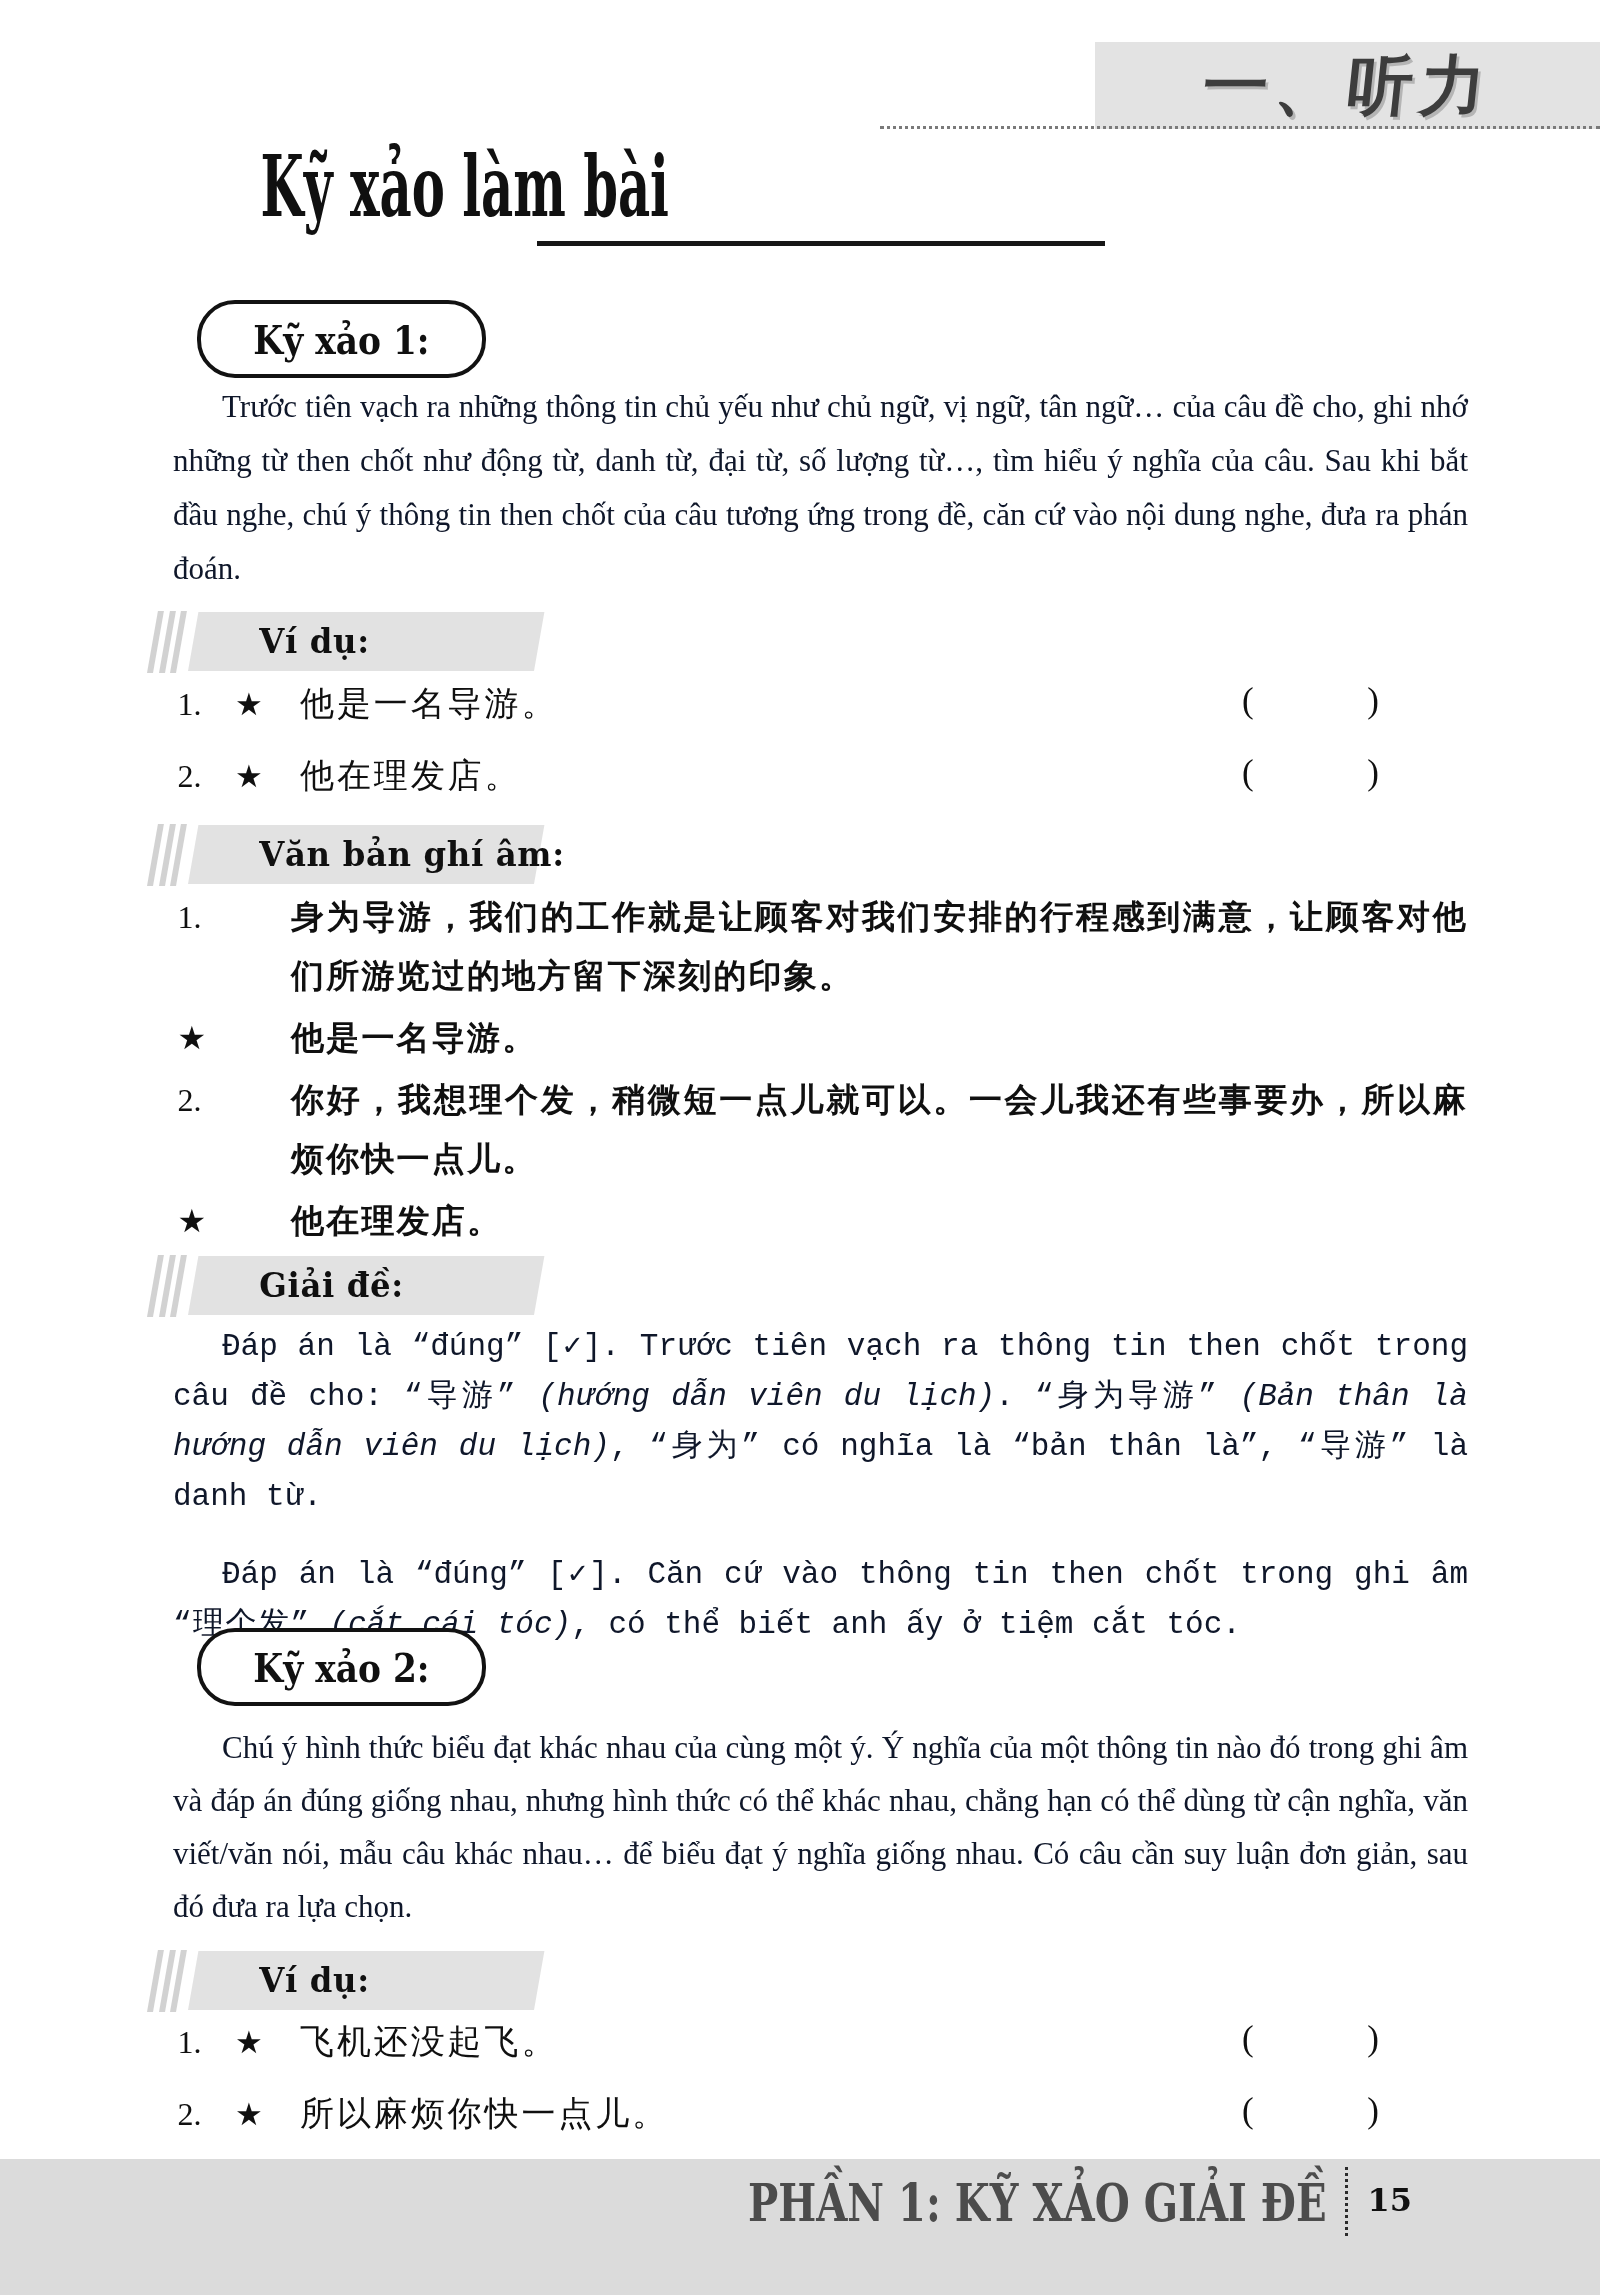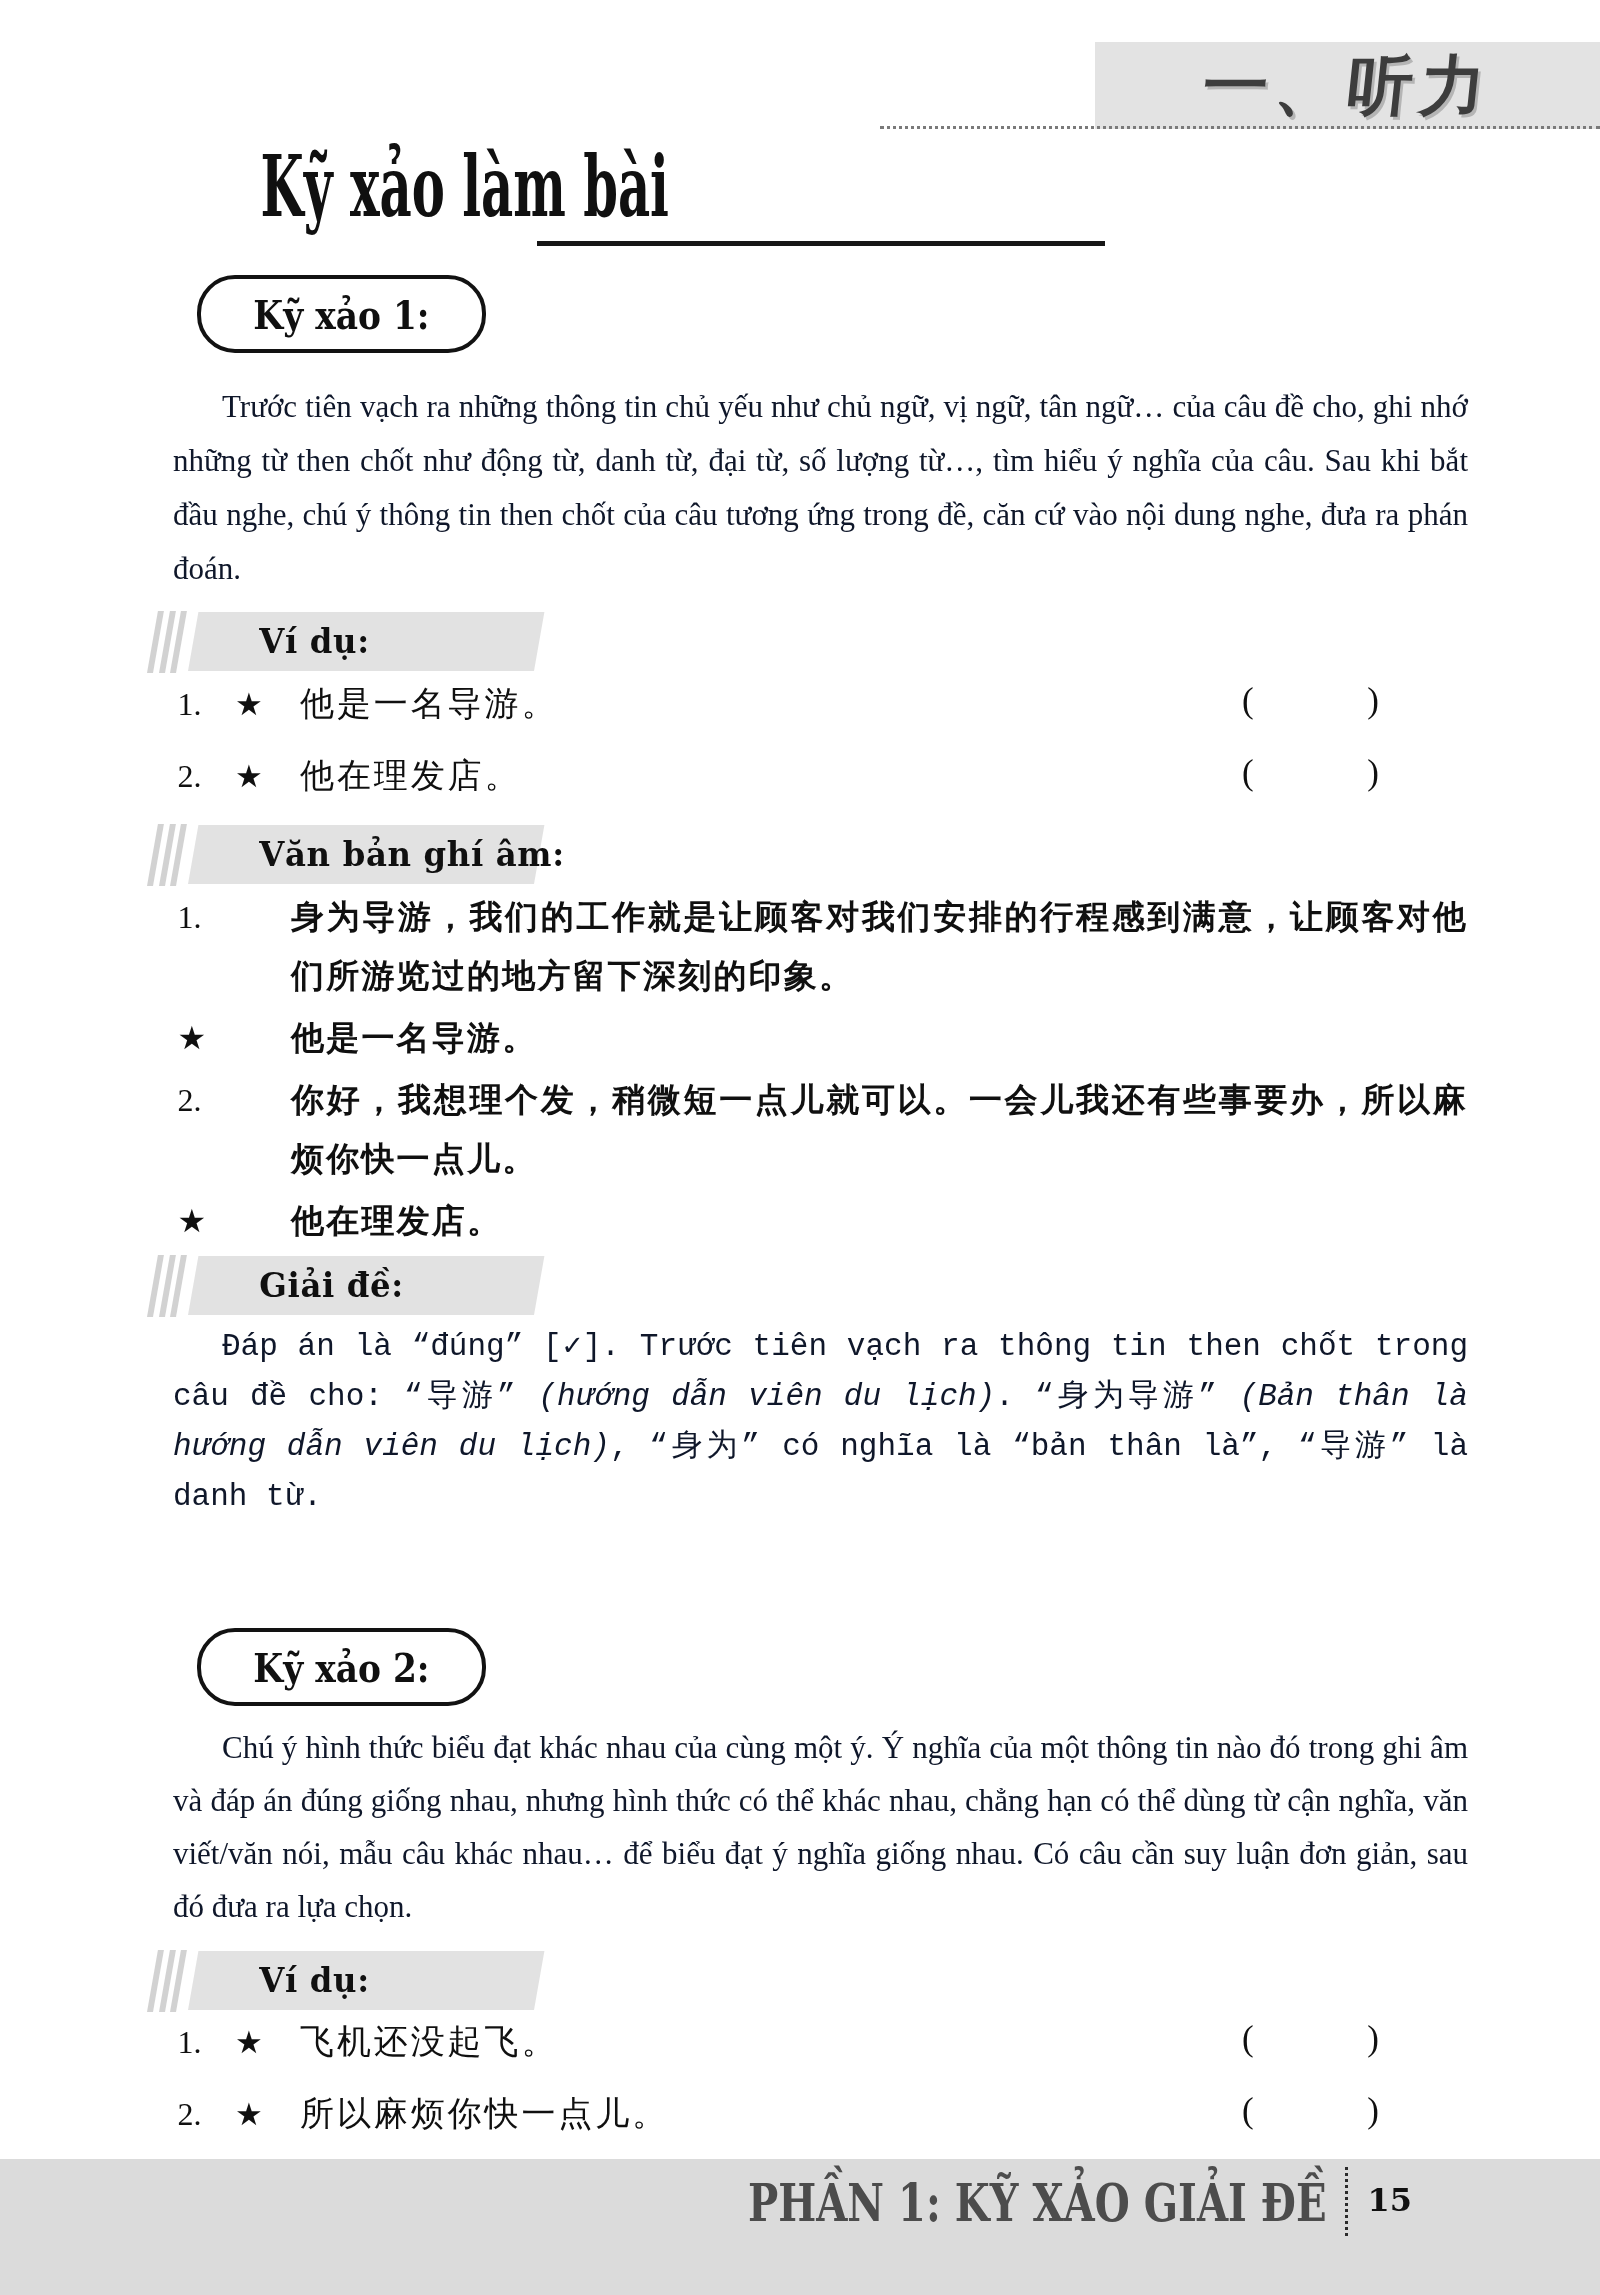--- a/index.html
+++ b/index.html
@@ -16,21 +16,21 @@
     border-top:3.7px dotted #7a7a7a;}
   
   #title-block{position:absolute;top:156px;left:173px;width:1295px;text-align:left;}
   #main-title{display:inline-block;font-family:"DejaVu Serif",serif;font-weight:bold;
     font-size:71px;line-height:1.05;transform:scale(0.70,1.18);transform-origin:center bottom;}
   #title-underline{width:568px;height:5.2px;background:#161616;margin:10.3px auto 0;}
   
   .bubble{position:absolute;left:197px;width:289px;height:78px;border:4.4px solid #121212;
     border-radius:38px;box-sizing:border-box;background:#fff;
     display:flex;align-items:center;justify-content:center;}
-  #bubble1{top:275px;} #bubble2{top:1628px;}
+  #bubble1{top:300px;} #bubble2{top:1628px;}
   .bubble-label{font-family:"DejaVu Serif",serif;font-weight:bold;font-size:40px;
     transform:scaleX(0.86);white-space:nowrap;}
   
   .para{font-size:31px;line-height:54px;text-align:justify;text-indent:49px;color:#0f172a;margin:0;}
   #intro1{position:absolute;top:380px;left:173px;width:1295px;}
   #intro2{position:absolute;top:1721px;left:173px;width:1295px;}
   #intro2 .para{line-height:53px;}
   
   .tag{position:absolute;left:188px;width:346px;height:59px;}
   #tag-vidu1{top:612px;} #tag-vanban{top:825px;} #tag-giaide{top:1256px;} #tag-vidu2{top:1951px;}
@@ -153,20 +153,21 @@
 <div class="tag" id="tag-giaide">
   <span class="tag-stripe s1"></span>
   <span class="tag-stripe s2"></span>
   <span class="tag-stripe s3"></span>
   <span class="tag-bg"></span>
   <span class="tag-label">Giải đề:</span>
 </div>
 
 <div id="solution-block">
   <p class="para"><span class="run-vn">Đáp án là “đúng” [✓]. Trước tiên vạch ra thông tin then chốt trong câu đề cho: </span><span class="run-cn">“导游”</span><span class="run-it"> (hướng dẫn viên du lịch)</span><span class="run-vn">. </span><span class="run-cn">“身为导游”</span><span class="run-it"> (Bản thân là hướng dẫn viên du lịch)</span><span class="run-vn">, </span><span class="run-cn">“身为”</span><span class="run-vn"> có nghĩa là “bản thân là”, </span><span class="run-cn">“导游”</span><span class="run-vn"> là danh từ.</span></p>
+  <p class="para"><span class="run-vn">Đáp án là “đúng” [✓]. Căn cứ vào thông tin then chốt trong ghi âm </span><span class="run-cn">“理个发”</span><span class="run-it"> (cắt cái tóc)</span><span class="run-vn">, có thể biết anh ấy ở tiệm cắt tóc.</span></p>
 </div>
 
 <div class="bubble" id="bubble2">
   <span class="bubble-label">Kỹ xảo 2:</span>
 </div>
 
 <div id="intro2">
   <p class="para">Chú ý hình thức biểu đạt khác nhau của cùng một ý. Ý nghĩa của một thông tin nào đó trong ghi âm và đáp án đúng giống nhau, nhưng hình thức có thể khác nhau, chẳng hạn có thể dùng từ cận nghĩa, văn viết/văn nói, mẫu câu khác nhau… để biểu đạt ý nghĩa giống nhau. Có câu cần suy luận đơn giản, sau đó đưa ra lựa chọn.</p>
 </div>
 

